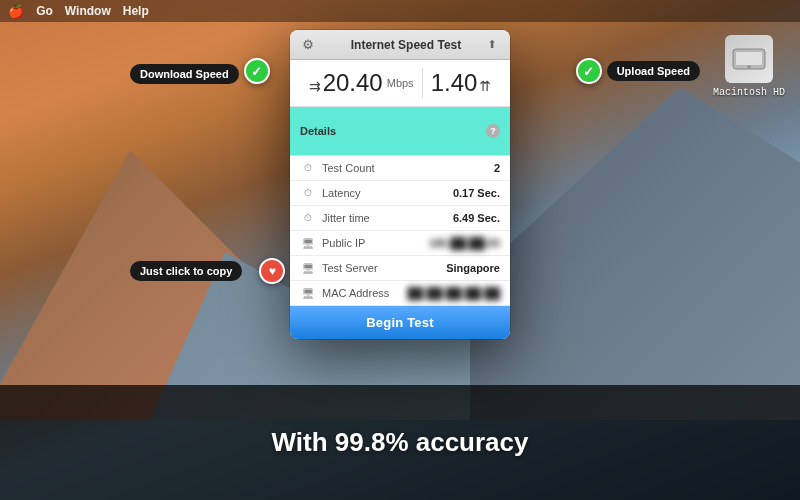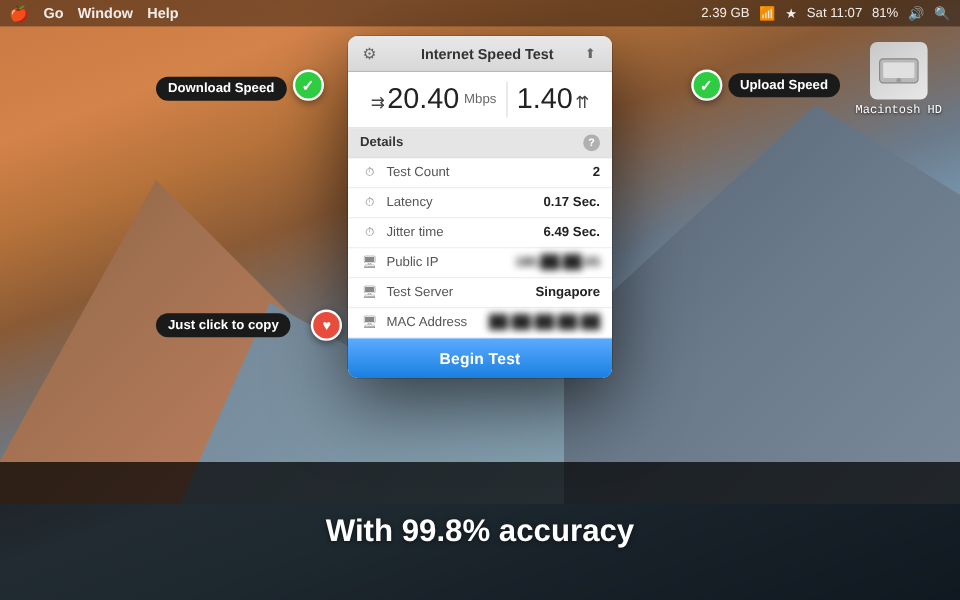--- a/index.html
+++ b/index.html
@@ -258,22 +258,22 @@
     .speed-arrows-up {
       font-size: 14px;
       color: #444;
     }
 
     
     .details-header {
       display: flex;
       align-items: center;
       justify-content: space-between;
-      padding: 5px 10px;
-      background: #e5e5e5;
+      padding: 17px 10px;
+      background: #5eead4;
       border-bottom: 1px solid #ddd;
     }
 
     .details-label {
       font-size: 11px;
       font-weight: 700;
       color: #333;
     }
 
     .details-help {
@@ -441,29 +441,20 @@
 <div class="mountain-left"></div>
 <div class="mountain-center"></div>
 <div class="mountain-right"></div>
 
 <div class="menubar">
   <div class="menubar-left">
     <span class="menubar-apple">🍎</span>
     <span class="menubar-item">Go</span>
     <span class="menubar-item">Window</span>
     <span class="menubar-item">Help</span>
-  </div>
-  <div class="menubar-right">
-    <span class="menubar-right-item">2.39 GB</span>
-    <span class="menubar-right-item">📶</span>
-    <span class="menubar-right-item">★</span>
-    <span class="menubar-right-item">Sat 11:07</span>
-    <span class="menubar-right-item">81%</span>
-    <span class="menubar-right-item">🔊</span>
-    <span class="menubar-right-item">🔍</span>
   </div>
 </div>
 
 <div class="desktop-icon">
   <div class="desktop-icon-img">
     <svg width="36" height="28" viewBox="0 0 36 28">
       <rect x="2" y="4" width="32" height="20" rx="3" fill="#b8b8b8" stroke="#888" stroke-width="1"></rect>
       <rect x="5" y="7" width="26" height="13" rx="1" fill="#e0e0e0"></rect>
       <circle cx="18" cy="22" r="2" fill="#999"></circle>
     </svg>

